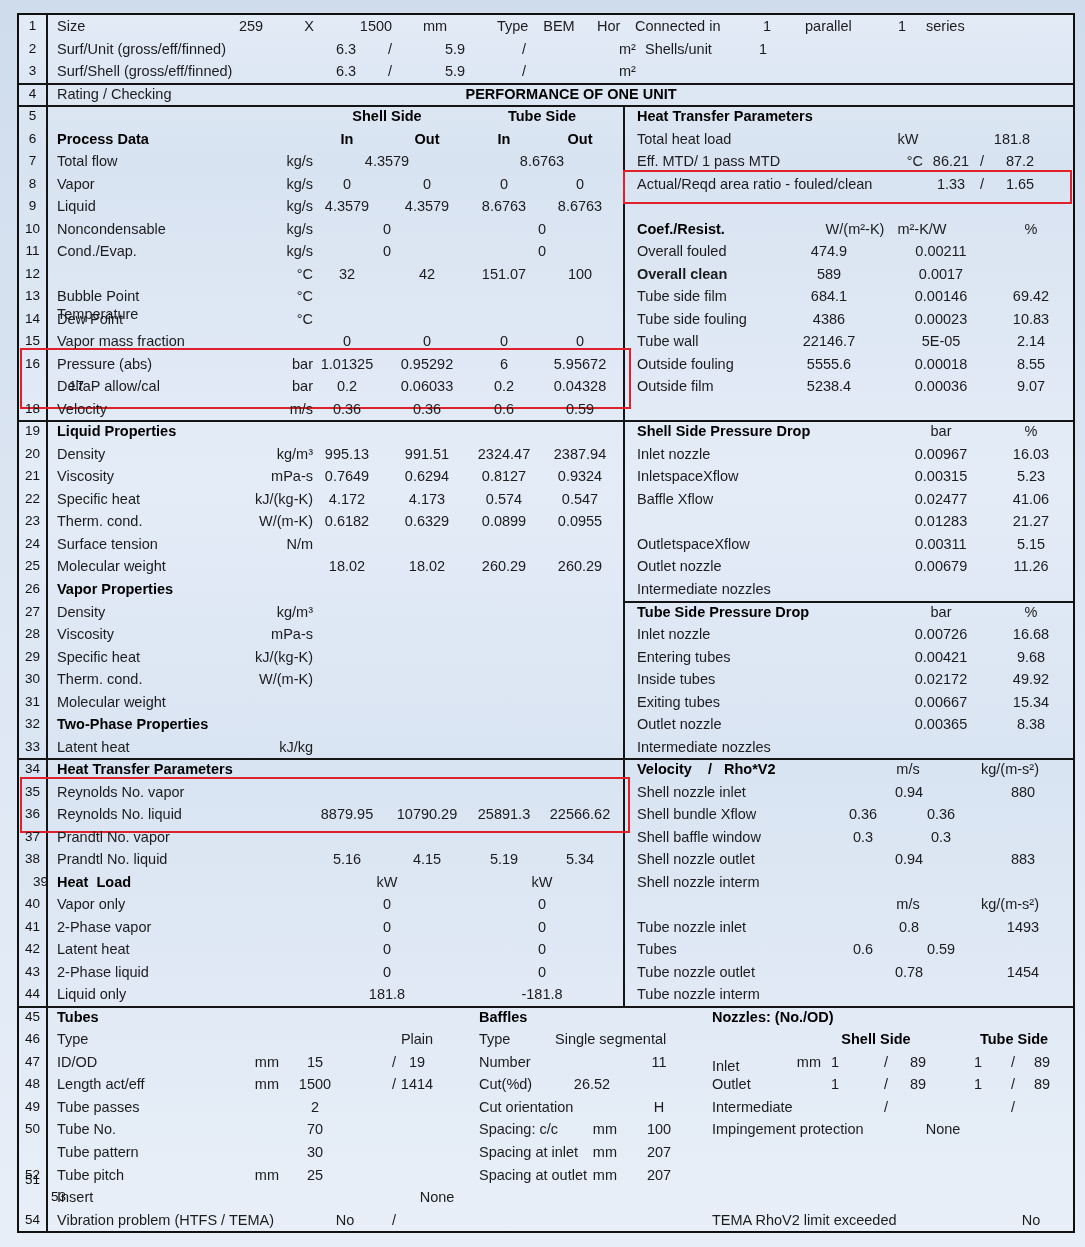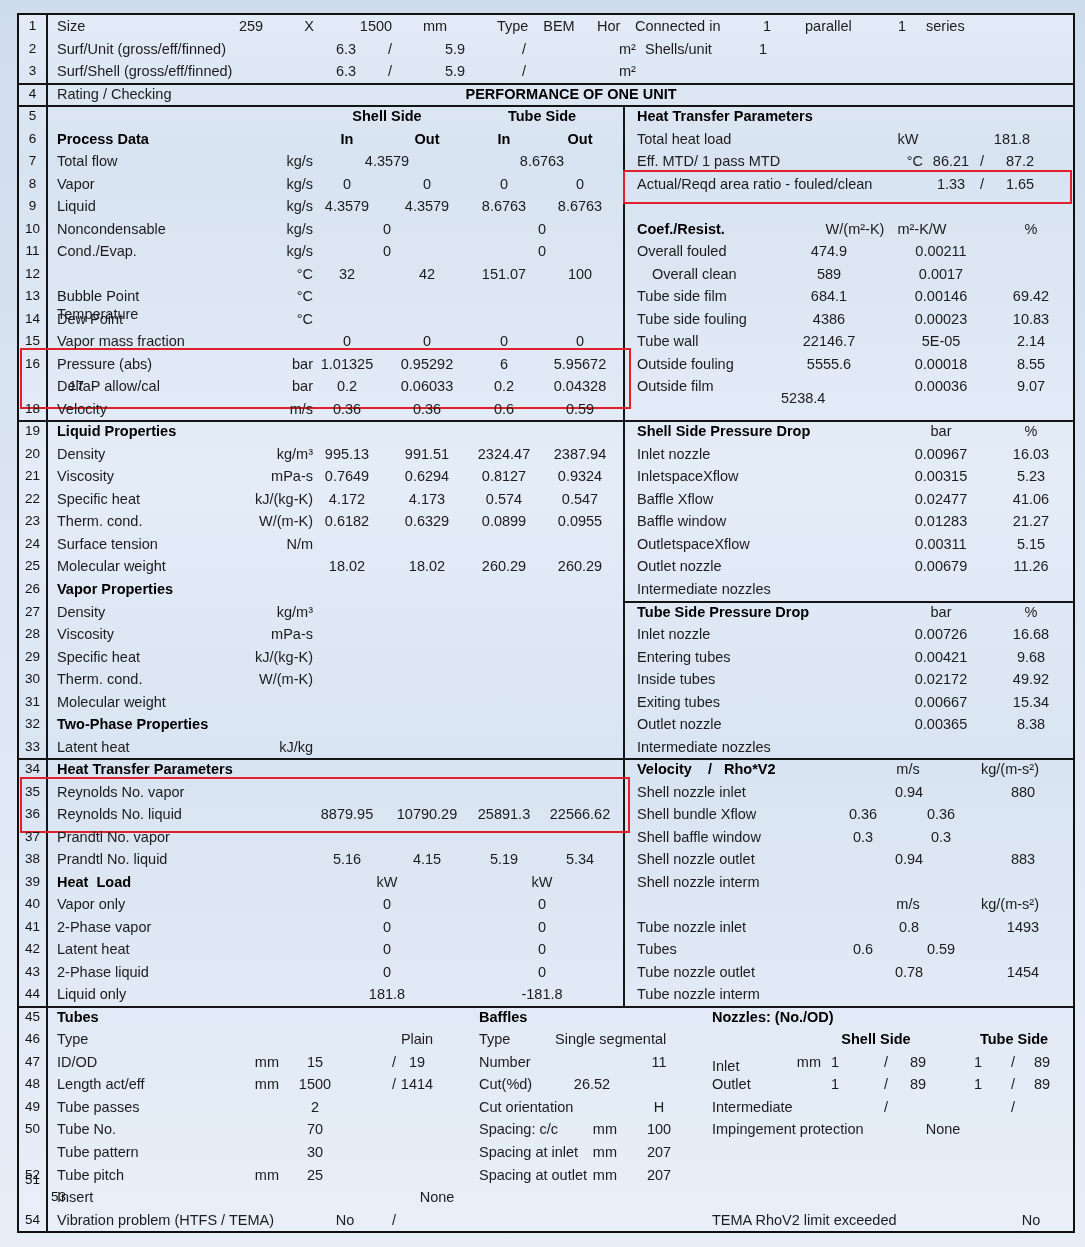--- a/index.html
+++ b/index.html
@@ -66,21 +66,21 @@
       <div class="cell num" style="left: 0px; width: 27px; top: 630.56px; text-align: center;">29</div>
       <div class="cell num" style="left: 0px; width: 27px; top: 653.08px; text-align: center;">30</div>
       <div class="cell num" style="left: 0px; width: 27px; top: 675.6px; text-align: center;">31</div>
       <div class="cell num" style="left: 0px; width: 27px; top: 698.12px; text-align: center;">32</div>
       <div class="cell num" style="left: 0px; width: 27px; top: 720.64px; text-align: center;">33</div>
       <div class="cell num" style="left: 0px; width: 27px; top: 743.16px; text-align: center;">34</div>
       <div class="cell num" style="left: 0px; width: 27px; top: 765.68px; text-align: center;">35</div>
       <div class="cell num" style="left: 0px; width: 27px; top: 788.2px; text-align: center;">36</div>
       <div class="cell num" style="left: 0px; width: 27px; top: 810.72px; text-align: center;">37</div>
       <div class="cell num" style="left: 0px; width: 27px; top: 833.24px; text-align: center;">38</div>
-      <div class="cell num" style="left: 0px; width: 27px; top: 855.76px; text-align: center;">39</div>
+      <div class="cell num" style="left: 0px; width: 27px; top: 855.76px; text-align: center; padding-left: 8px;">39</div>
       <div class="cell num" style="left: 0px; width: 27px; top: 878.28px; text-align: center;">40</div>
       <div class="cell num" style="left: 0px; width: 27px; top: 900.8px; text-align: center;">41</div>
       <div class="cell num" style="left: 0px; width: 27px; top: 923.32px; text-align: center;">42</div>
       <div class="cell num" style="left: 0px; width: 27px; top: 945.84px; text-align: center;">43</div>
       <div class="cell num" style="left: 0px; width: 27px; top: 968.36px; text-align: center;">44</div>
       <div class="cell num" style="left: 0px; width: 27px; top: 990.88px; text-align: center;">45</div>
       <div class="cell num" style="left: 0px; width: 27px; top: 1013.4px; text-align: center;">46</div>
       <div class="cell num" style="left: 0px; width: 27px; top: 1035.92px; text-align: center;">47</div>
       <div class="cell num" style="left: 0px; width: 27px; top: 1058.44px; text-align: center;">48</div>
       <div class="cell num" style="left: 0px; width: 27px; top: 1080.96px; text-align: center;">49</div>
@@ -271,56 +271,55 @@
       <div class="cell" style="left: 890px; width: 84px; top: 157.64px; text-align: center;">1.33</div>
       <div class="cell" style="left: 951px; width: 24px; top: 157.64px; text-align: center;">/</div>
       <div class="cell" style="left: 957px; width: 88px; top: 157.64px; text-align: center;">1.65</div>
       <div class="cell b" style="left: 618px; width: 282px; top: 202.68px; text-align: left;">Coef./Resist.</div>
       <div class="cell" style="left: 788px; width: 96px; top: 202.68px; text-align: center;">W/(m²-K)</div>
       <div class="cell" style="left: 858px; width: 90px; top: 202.68px; text-align: center;">m²-K/W</div>
       <div class="cell" style="left: 968px; width: 88px; top: 202.68px; text-align: center;">%</div>
       <div class="cell" style="left: 618px; width: 282px; top: 225.2px; text-align: left;">Overall fouled</div>
       <div class="cell" style="left: 762px; width: 96px; top: 225.2px; text-align: center;">474.9</div>
       <div class="cell" style="left: 878px; width: 88px; top: 225.2px; text-align: center;">0.00211</div>
-      <div class="cell" style="left: 633px; width: 282px; top: 247.72px; text-align: left;">Overall clean</div>
+      <div class="cell" style="left: 618px; width: 282px; top: 247.72px; text-align: left; font-weight: bold;">Overall clean</div>
       <div class="cell" style="left: 762px; width: 96px; top: 247.72px; text-align: center;">589</div>
       <div class="cell" style="left: 878px; width: 88px; top: 247.72px; text-align: center;">0.0017</div>
       <div class="cell" style="left: 618px; width: 282px; top: 270.24px; text-align: left;">Tube side film</div>
       <div class="cell" style="left: 762px; width: 96px; top: 270.24px; text-align: center;">684.1</div>
       <div class="cell" style="left: 878px; width: 88px; top: 270.24px; text-align: center;">0.00146</div>
       <div class="cell" style="left: 968px; width: 88px; top: 270.24px; text-align: center;">69.42</div>
       <div class="cell" style="left: 618px; width: 282px; top: 292.76px; text-align: left;">Tube side fouling</div>
       <div class="cell" style="left: 762px; width: 96px; top: 292.76px; text-align: center;">4386</div>
       <div class="cell" style="left: 878px; width: 88px; top: 292.76px; text-align: center;">0.00023</div>
       <div class="cell" style="left: 968px; width: 88px; top: 292.76px; text-align: center;">10.83</div>
       <div class="cell" style="left: 618px; width: 282px; top: 315.28px; text-align: left;">Tube wall</div>
       <div class="cell" style="left: 762px; width: 96px; top: 315.28px; text-align: center;">22146.7</div>
       <div class="cell" style="left: 878px; width: 88px; top: 315.28px; text-align: center;">5E-05</div>
       <div class="cell" style="left: 968px; width: 88px; top: 315.28px; text-align: center;">2.14</div>
       <div class="cell" style="left: 618px; width: 282px; top: 337.8px; text-align: left;">Outside fouling</div>
       <div class="cell" style="left: 762px; width: 96px; top: 337.8px; text-align: center;">5555.6</div>
       <div class="cell" style="left: 878px; width: 88px; top: 337.8px; text-align: center;">0.00018</div>
       <div class="cell" style="left: 968px; width: 88px; top: 337.8px; text-align: center;">8.55</div>
       <div class="cell" style="left: 618px; width: 282px; top: 360.32px; text-align: left;">Outside film</div>
-      <div class="cell" style="left: 762px; width: 96px; top: 360.32px; text-align: left; margin-top: 12px;">5238.4</div>
+      <div class="cell" style="left: 762px; width: 96px; top: 360.32px; text-align: center;">5238.4</div>
       <div class="cell" style="left: 878px; width: 88px; top: 360.32px; text-align: center;">0.00036</div>
       <div class="cell" style="left: 968px; width: 88px; top: 360.32px; text-align: center;">9.07</div>
       <div class="cell b" style="left: 618px; width: 282px; top: 405.36px; text-align: left;">Shell Side Pressure Drop</div>
       <div class="cell" style="left: 878px; width: 88px; top: 405.36px; text-align: center;">bar</div>
       <div class="cell" style="left: 968px; width: 88px; top: 405.36px; text-align: center;">%</div>
       <div class="cell" style="left: 618px; width: 282px; top: 427.88px; text-align: left;">Inlet nozzle</div>
       <div class="cell" style="left: 878px; width: 88px; top: 427.88px; text-align: center;">0.00967</div>
       <div class="cell" style="left: 968px; width: 88px; top: 427.88px; text-align: center;">16.03</div>
       <div class="cell" style="left: 618px; width: 282px; top: 450.4px; text-align: left;">InletspaceXflow</div>
       <div class="cell" style="left: 878px; width: 88px; top: 450.4px; text-align: center;">0.00315</div>
       <div class="cell" style="left: 968px; width: 88px; top: 450.4px; text-align: center;">5.23</div>
       <div class="cell" style="left: 618px; width: 282px; top: 472.92px; text-align: left;">Baffle Xflow</div>
       <div class="cell" style="left: 878px; width: 88px; top: 472.92px; text-align: center;">0.02477</div>
       <div class="cell" style="left: 968px; width: 88px; top: 472.92px; text-align: center;">41.06</div>
-      <div class="cell" style="left: 618px; width: 282px; top: 495.44px; text-align: left;">Baffle window</div>
       <div class="cell" style="left: 878px; width: 88px; top: 495.44px; text-align: center;">0.01283</div>
       <div class="cell" style="left: 968px; width: 88px; top: 495.44px; text-align: center;">21.27</div>
       <div class="cell" style="left: 618px; width: 282px; top: 517.96px; text-align: left;">OutletspaceXflow</div>
       <div class="cell" style="left: 878px; width: 88px; top: 517.96px; text-align: center;">0.00311</div>
       <div class="cell" style="left: 968px; width: 88px; top: 517.96px; text-align: center;">5.15</div>
       <div class="cell" style="left: 618px; width: 282px; top: 540.48px; text-align: left;">Outlet nozzle</div>
       <div class="cell" style="left: 878px; width: 88px; top: 540.48px; text-align: center;">0.00679</div>
       <div class="cell" style="left: 968px; width: 88px; top: 540.48px; text-align: center;">11.26</div>
       <div class="cell" style="left: 618px; width: 282px; top: 563px; text-align: left;">Intermediate nozzles</div>
       <div class="cell b" style="left: 618px; width: 282px; top: 585.52px; text-align: left;">Tube Side Pressure Drop</div>

